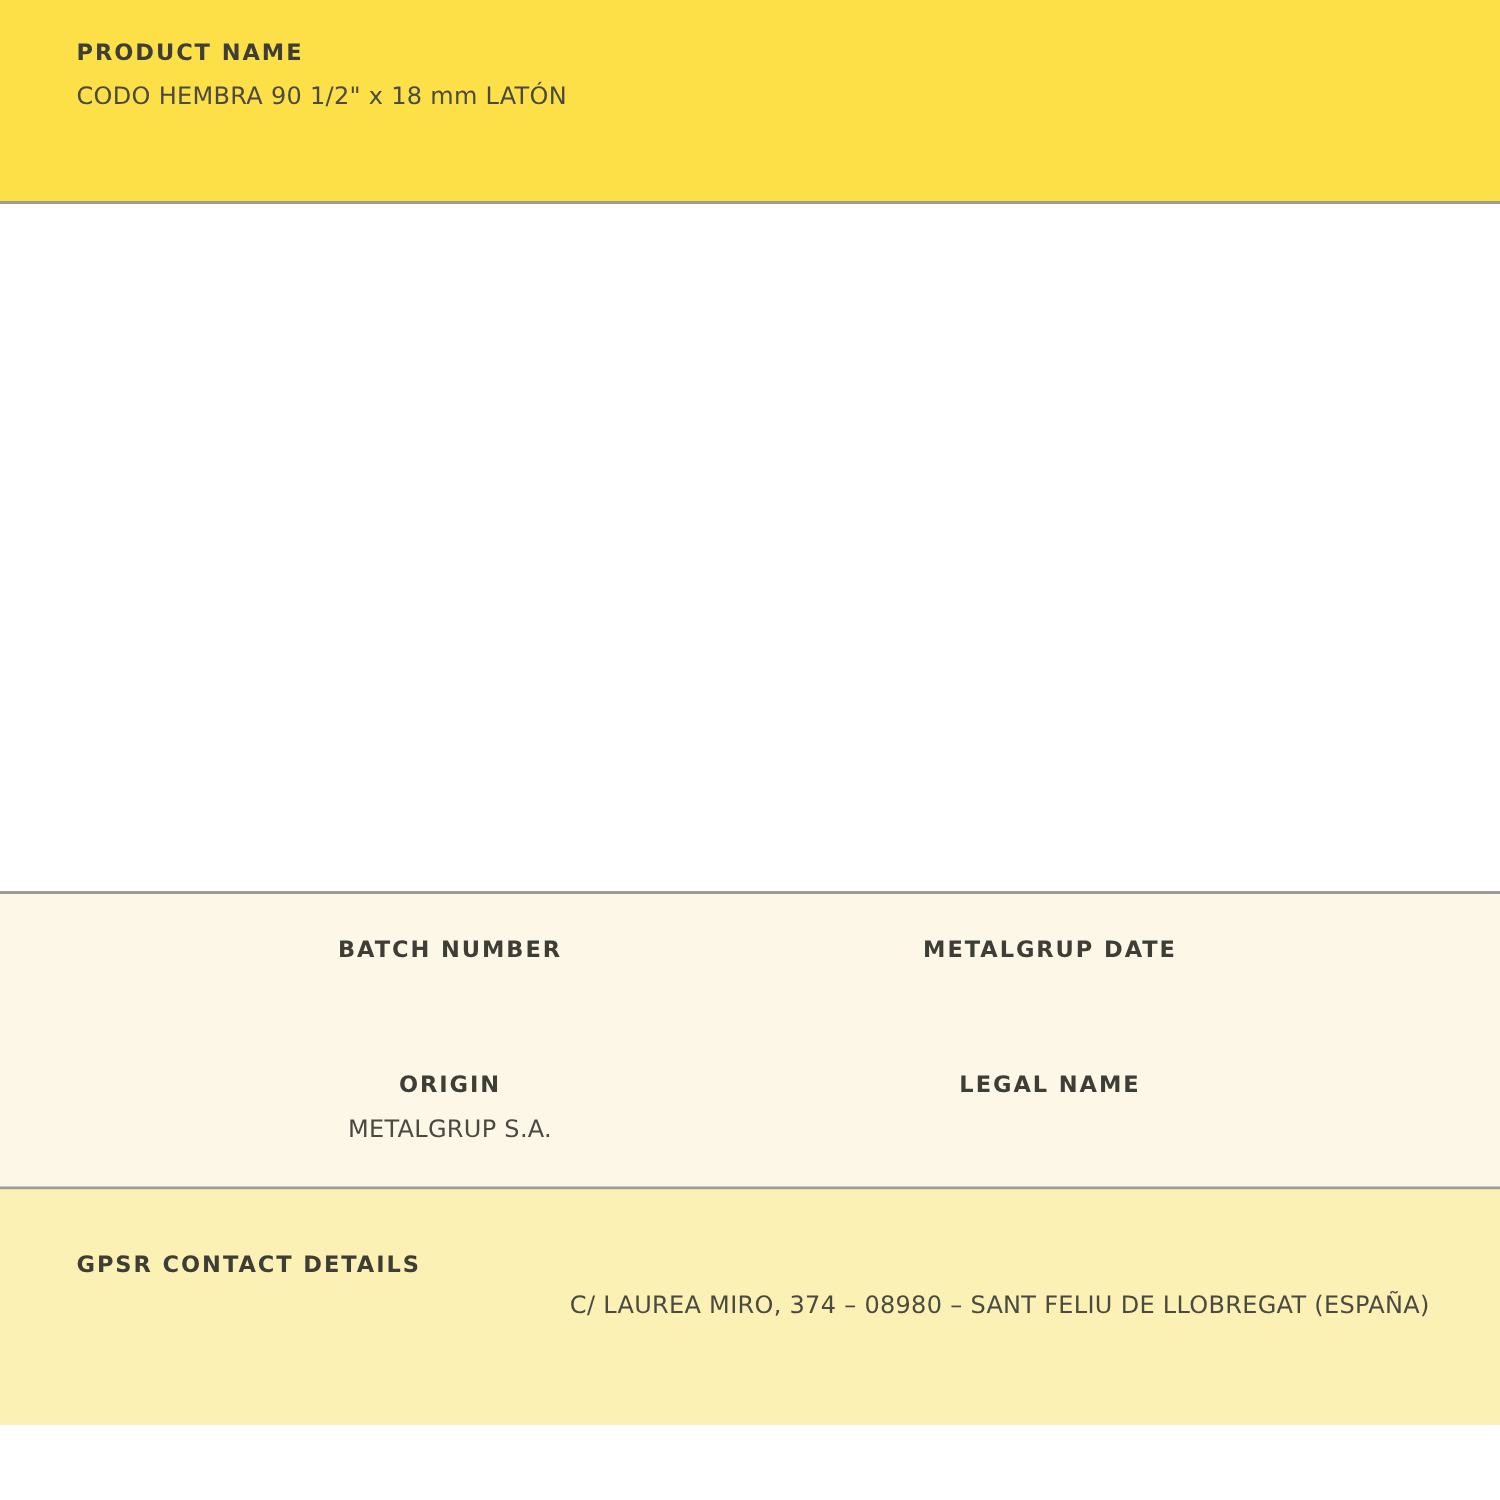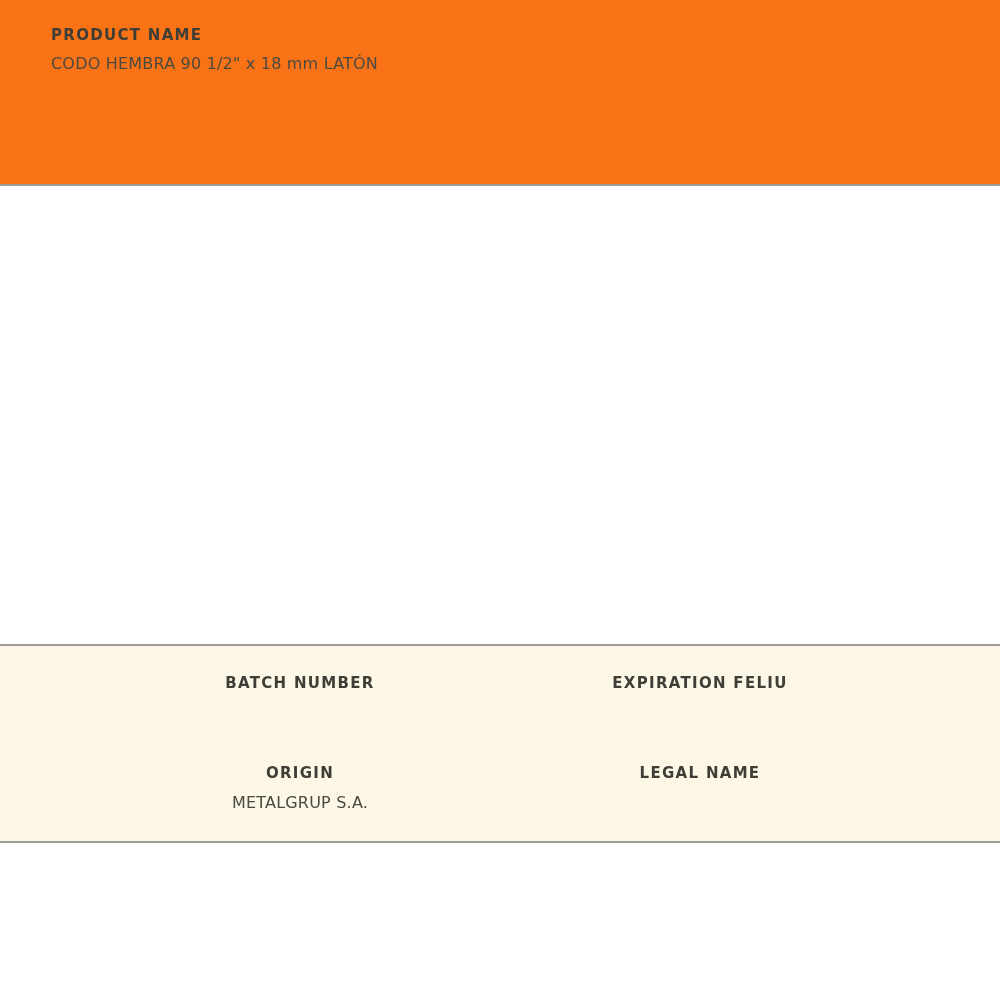--- a/index.html
+++ b/index.html
@@ -21,22 +21,22 @@
   .value {
     font-size: 16px;
     letter-spacing: 0.2px;
     line-height: 20px;
     color: #4A4A42;
   }
 
   
   .sec-top {
     box-sizing: border-box;
-    height: 186px;
-    background: #f97316;
+    height: 136px;
+    background: #fde047;
     border-bottom: 2px solid #9C9C94;
     padding: 26px 51px 0 51px;
   }
   .sec-top .value-product { margin-top: 10px; }
   .sec-top .field-ean { margin-top: 42px; }
   .sec-top .value-ean { margin-top: 10px; }
 
   
   .sec-blank { height: 458px; background: #FFFFFF; }
 
@@ -84,29 +84,33 @@
       <div class="label">PRODUCT NAME</div>
       <div class="value value-product">CODO HEMBRA 90 1/2" x 18 mm LATÓN</div>
     </div>
   </section>
 
   <section class="sec-blank"></section>
 
   <section class="sec-info">
     <div class="info-row row-1">
       <div class="cell label">BATCH NUMBER</div>
-      <div class="cell label">EXPIRATION FELIU</div>
+      <div class="cell label">METALGRUP DATE</div>
     </div>
     <div class="info-row row-2">
       <div class="cell value"></div>
       <div class="cell value"></div>
     </div>
     <div class="info-row row-3">
       <div class="cell label">ORIGIN</div>
       <div class="cell label">LEGAL NAME</div>
     </div>
     <div class="info-row row-4">
       <div class="cell value">METALGRUP S.A.</div>
     </div>
   </section>
 
+  <section class="sec-contact">
+    <div class="label contact-label">GPSR CONTACT DETAILS</div>
+    <div class="address">C/ LAUREA MIRO, 374 – 08980 – SANT FELIU DE LLOBREGAT (ESPAÑA)</div>
+  </section>
 
 </div>
 
 </body></html>

